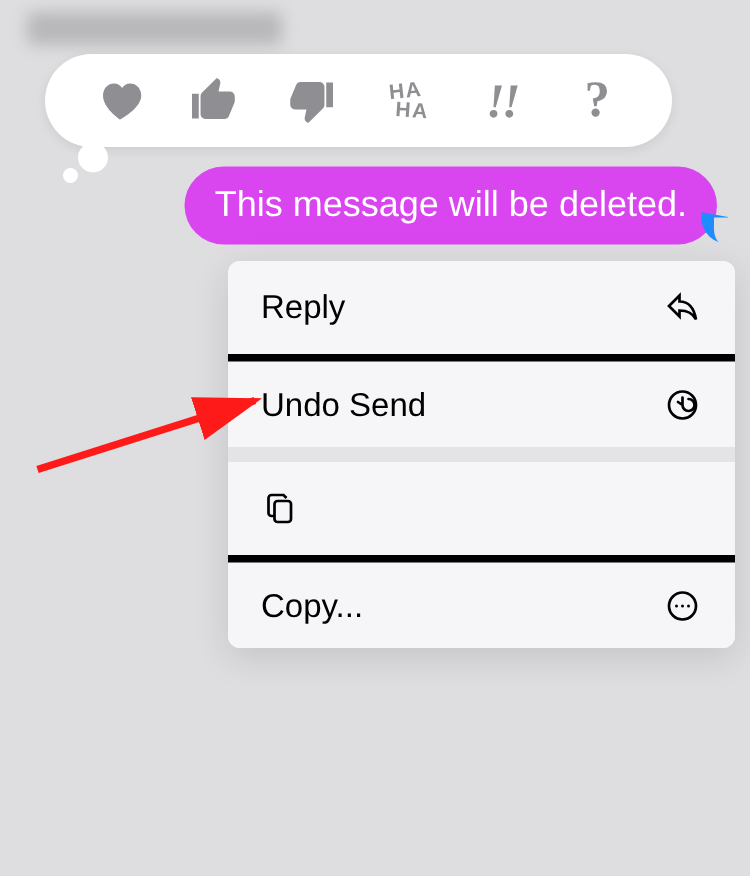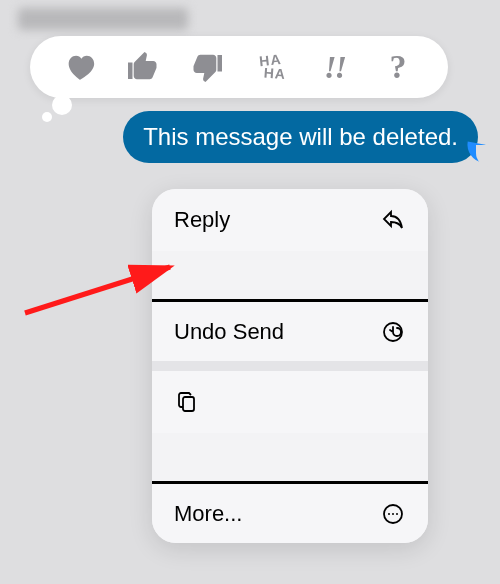--- a/index.html
+++ b/index.html
@@ -73,21 +73,21 @@
     transform: rotate(-6deg);
     text-align: center;
   }
   .haha .ha2 { display:block; transform: rotate(10deg) translateX(3px); }
   .exclaim { font-size: 32px; font-weight: 900; font-style: italic; letter-spacing: -2px; font-family: Georgia, serif;}
   .question { font-size: 34px; font-weight: 900; font-family: Georgia, serif;}
   .bubble {
     position: absolute;
     top: 111px;
     right: 22px;
-    background: #0369a1;
+    background: #d946ef;
     color: #ffffff;
     font-size: 24px;
     padding: 12px 20px;
     border-radius: 26px;
     max-width: 400px;
   }
   .bubble-tail {
     position: absolute;
     right: -6px;
     bottom: 2px;
@@ -101,41 +101,41 @@
     position: absolute;
     right: -14px;
     bottom: -4px;
     width: 16px;
     height: 22px;
     background: #dedee0;
     border-bottom-left-radius: 14px;
   }
   .context-menu {
     position: absolute;
-    top: 189px;
+    top: 174px;
     left: 152px;
-    width: 276px;
+    width: 338px;
     background: #f3f3f5;
-    border-radius: 24px;
+    border-radius: 8px;
     overflow: hidden;
     box-shadow: 0 6px 24px rgba(0,0,0,0.12);
   }
   .menu-item {
     display: flex;
     align-items: center;
     justify-content: space-between;
     padding: 0 22px;
     height: 62px;
     font-size: 22px;
     font-weight: 500;
     color: #000000;
     cursor: pointer;
     background: #f6f6f8;
   }
-  .menu-item + .menu-item { border-top: 3px solid #000000; margin-top: 48px; }
+  .menu-item + .menu-item { border-top: 5px solid #000000; }
   .menu-divider-thick {
     height: 10px;
     background: #e4e4e7;
   }
   .menu-icon { width: 26px; height: 26px; display:flex; align-items:center; justify-content:center; }
   .menu-icon svg { width: 24px; height: 24px; fill: none; stroke: #000; stroke-width: 1.8; }
   .arrow {
     position: absolute;
     top: 218px;
     left: 20px;
@@ -207,21 +207,21 @@
   <div class="menu-divider-thick"></div>
   <div class="menu-item">
     <span class="menu-icon">
       <svg viewBox="0 0 24 24">
           <rect x="8" y="7" width="11" height="14" rx="2"></rect>
           <path d="M8 17H6a2 2 0 0 1-2-2V5a2 2 0 0 1 2-2h8l2 2"></path>
         </svg>
     </span>
   </div>
   <div class="menu-item">
-    <span>More...</span>
+    <span>Copy...</span>
     <span class="menu-icon">
       <svg viewBox="0 0 24 24">
           <circle cx="12" cy="12" r="9"></circle>
           <circle cx="8" cy="12" r="1" fill="#000" stroke="none"></circle>
           <circle cx="12" cy="12" r="1" fill="#000" stroke="none"></circle>
           <circle cx="16" cy="12" r="1" fill="#000" stroke="none"></circle>
         </svg>
     </span>
   </div>
 </div>

